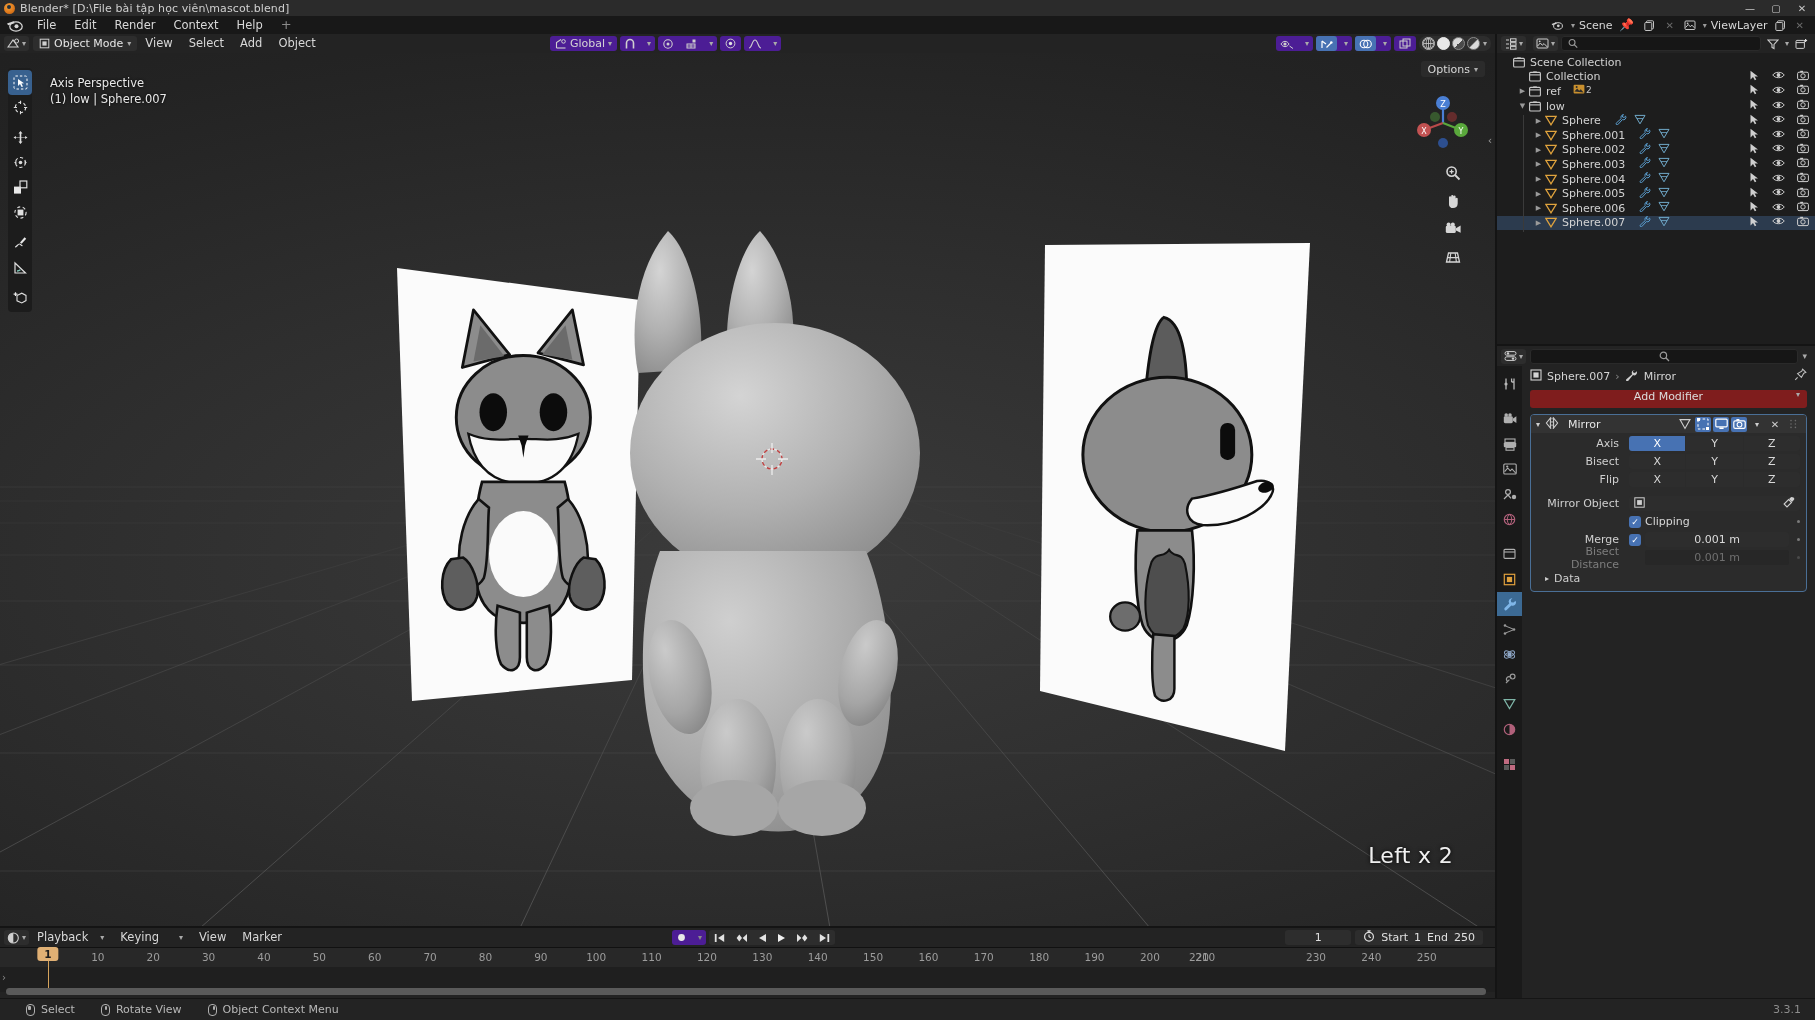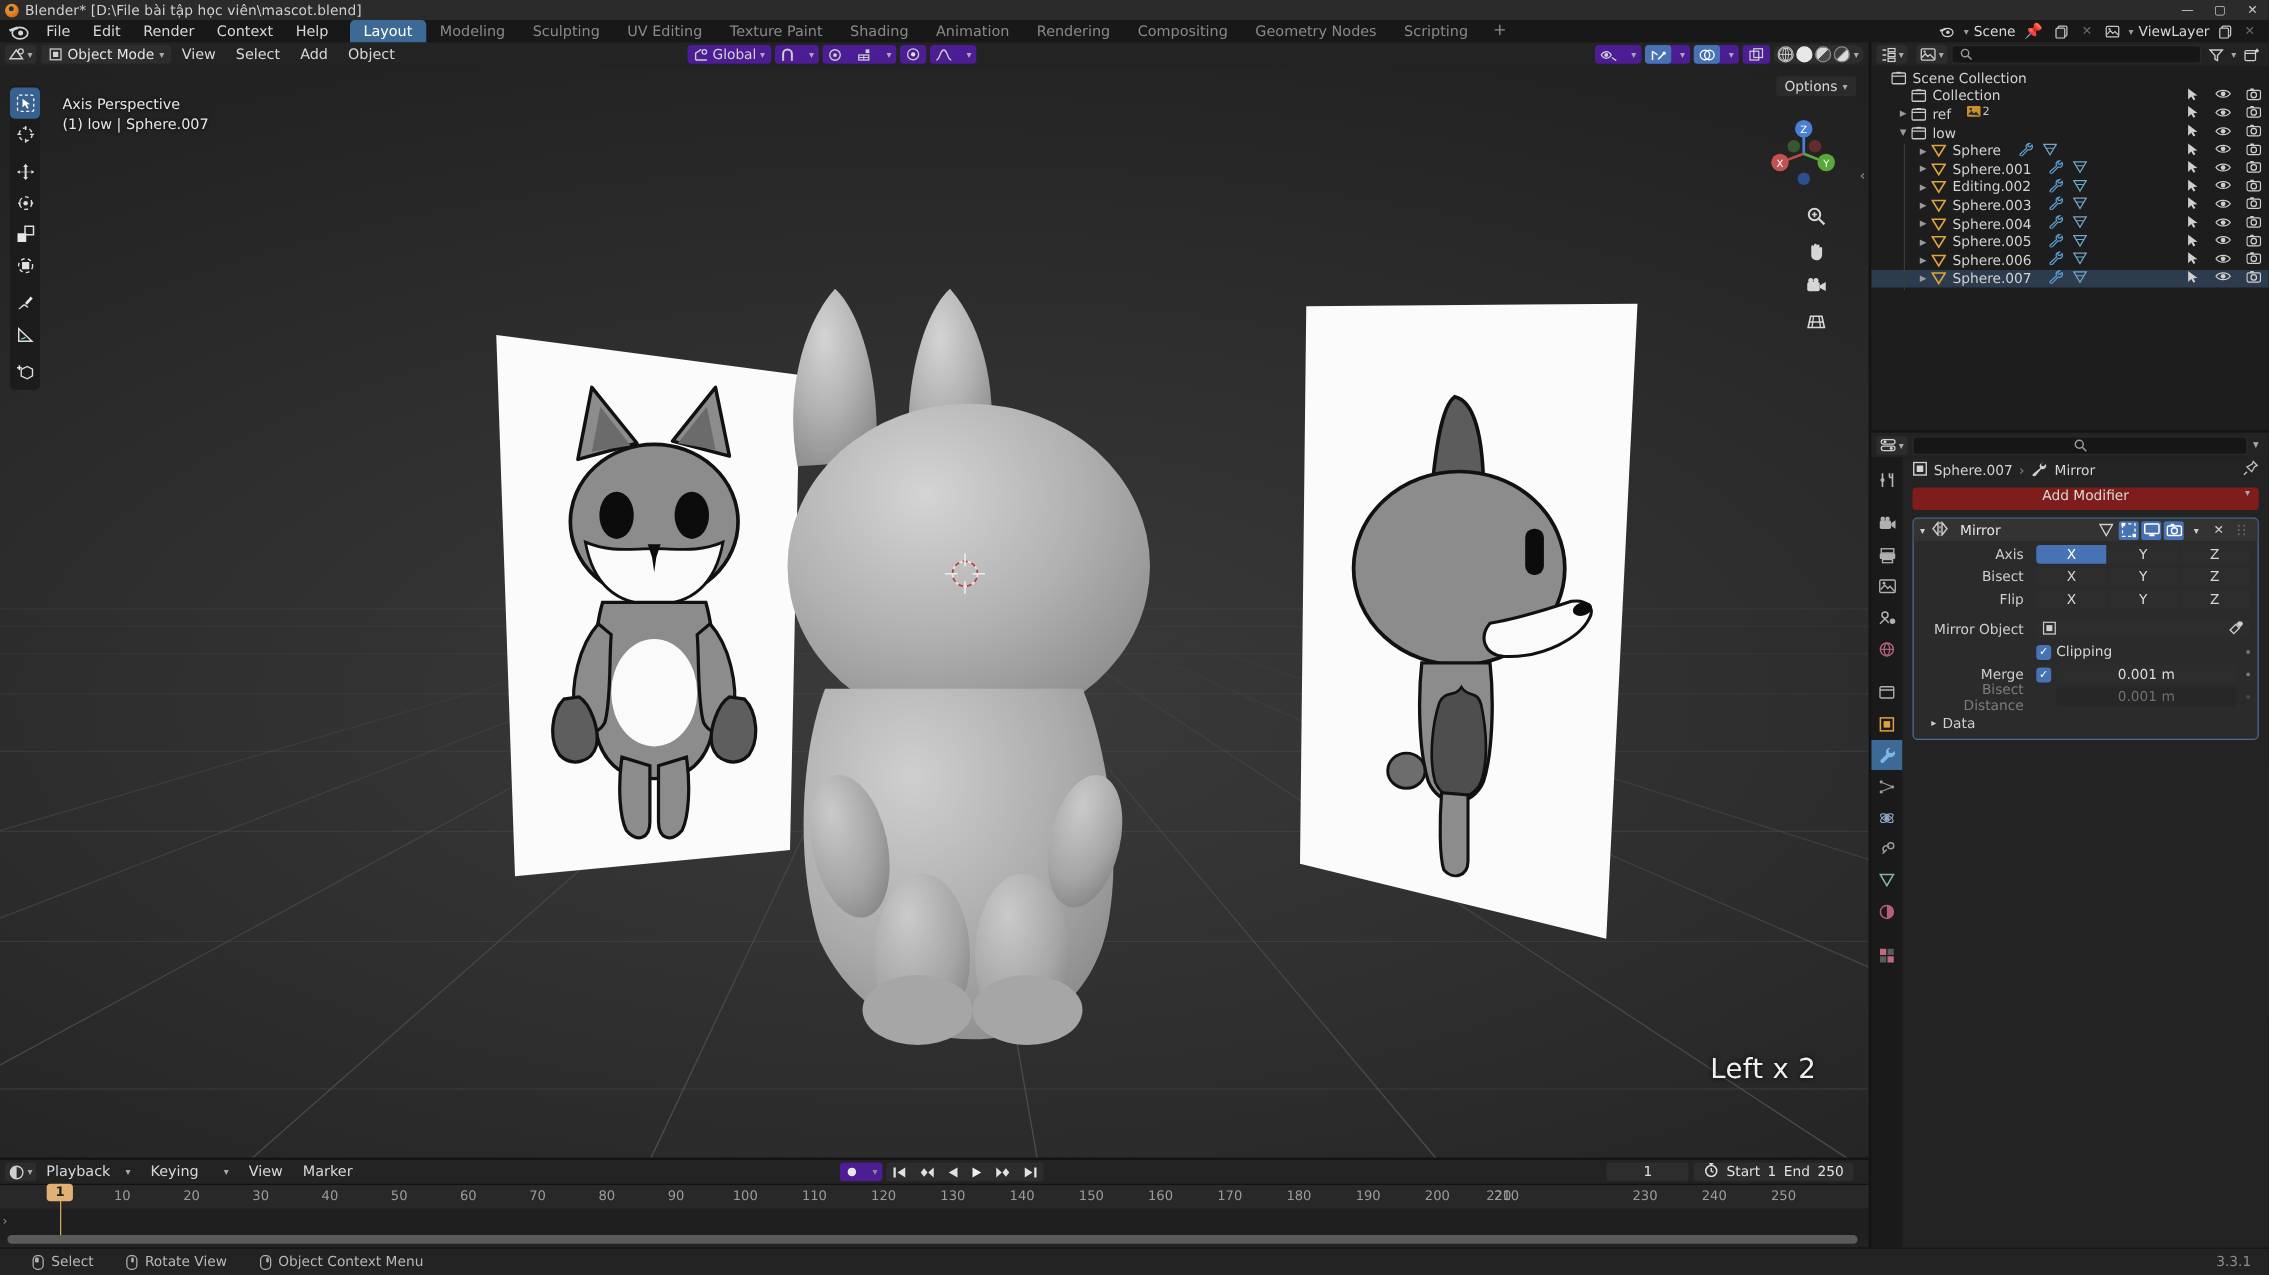--- a/index.html
+++ b/index.html
@@ -312,33 +312,20 @@
         <circle cx="10.5" cy="8.3" r="2" fill="#d5d5d5"></circle>
         <path d="M1 5.5 L7.5 3.2 L8.6 5.2 L2.2 7.3 Z" fill="#d5d5d5"></path>
       </svg>
     </div>
     <div id="menus" style="display:flex;">
         <div class="menu-item">File</div>
         <div class="menu-item">Edit</div>
         <div class="menu-item">Render</div>
         <div class="menu-item">Context</div>
         <div class="menu-item">Help</div>
-      </div>
-    <div class="ws-tabs" id="wstabs">
-        <div class="ws-tab active">Layout</div>
-        <div class="ws-tab">Modeling</div>
-        <div class="ws-tab">Sculpting</div>
-        <div class="ws-tab">UV Editing</div>
-        <div class="ws-tab">Texture Paint</div>
-        <div class="ws-tab">Shading</div>
-        <div class="ws-tab">Animation</div>
-        <div class="ws-tab">Rendering</div>
-        <div class="ws-tab">Compositing</div>
-        <div class="ws-tab">Geometry Nodes</div>
-        <div class="ws-tab">Scripting</div>
       </div>
     <div class="ws-plus">+</div>
 
     <div style="margin-left:auto;display:flex;align-items:center;gap:4px;padding-right:8px;">
       <span class="vh-ico">
         <svg width="13" height="11" viewBox="0 0 13 11">
             <ellipse cx="7" cy="6" rx="4.4" ry="3.3" fill="none" stroke="#cfcfcf" stroke-width="1"></ellipse>
             <circle cx="7.3" cy="5.8" r="1.4" fill="#cfcfcf"></circle>
             <path d="M0.6 4 L5 2.3 L5.8 3.8 L1.4 5.3Z" fill="#cfcfcf"></path>
           </svg>
@@ -1104,21 +1091,21 @@
               </svg></span>
           </span>
         </div>
         <div class="ol-row">
           <span class="tri" style="margin-left: 36px;">▶</span>
           <span class="ol-icon">
             <svg width="12" height="11" viewBox="0 0 12 11">
               <path d="M0.8 1.4 H11.2 L6 9.8Z" fill="none" stroke="#e0a33d" stroke-width="1.3"></path>
             </svg>
           </span>
-          <span>Editing.002</span>
+          <span>Sphere.002</span>
           <span style="display: inline-flex; align-items: center; gap: 7px; margin-left: 14px;">
             <span><svg width="12" height="11" viewBox="0 0 12 11">
                 <path d="M8.6 0.7 a2.5 2.5 0 0 0 -2.3 3.8 L1.2 9.2 a1.1 1.1 0 0 0 1.5 1.5 L7.4 5.6 a2.5 2.5 0 0 0 3.2 -3.5 L9.2 3.4 L7.6 3.1 L7.3 1.5Z" fill="none" stroke="#5a9ed0" stroke-width="1"></path>
               </svg></span>
             <span><svg width="12" height="11" viewBox="0 0 12 11">
                 <path d="M1 1.4 H11 L6 9.8Z" fill="none" stroke="#6fa8c8" stroke-width="1"></path>
                 <path d="M3 4.6 H9" stroke="#6fa8c8" stroke-width="0.9"></path>
               </svg></span>
           </span>
           <span class="ol-toggles">

